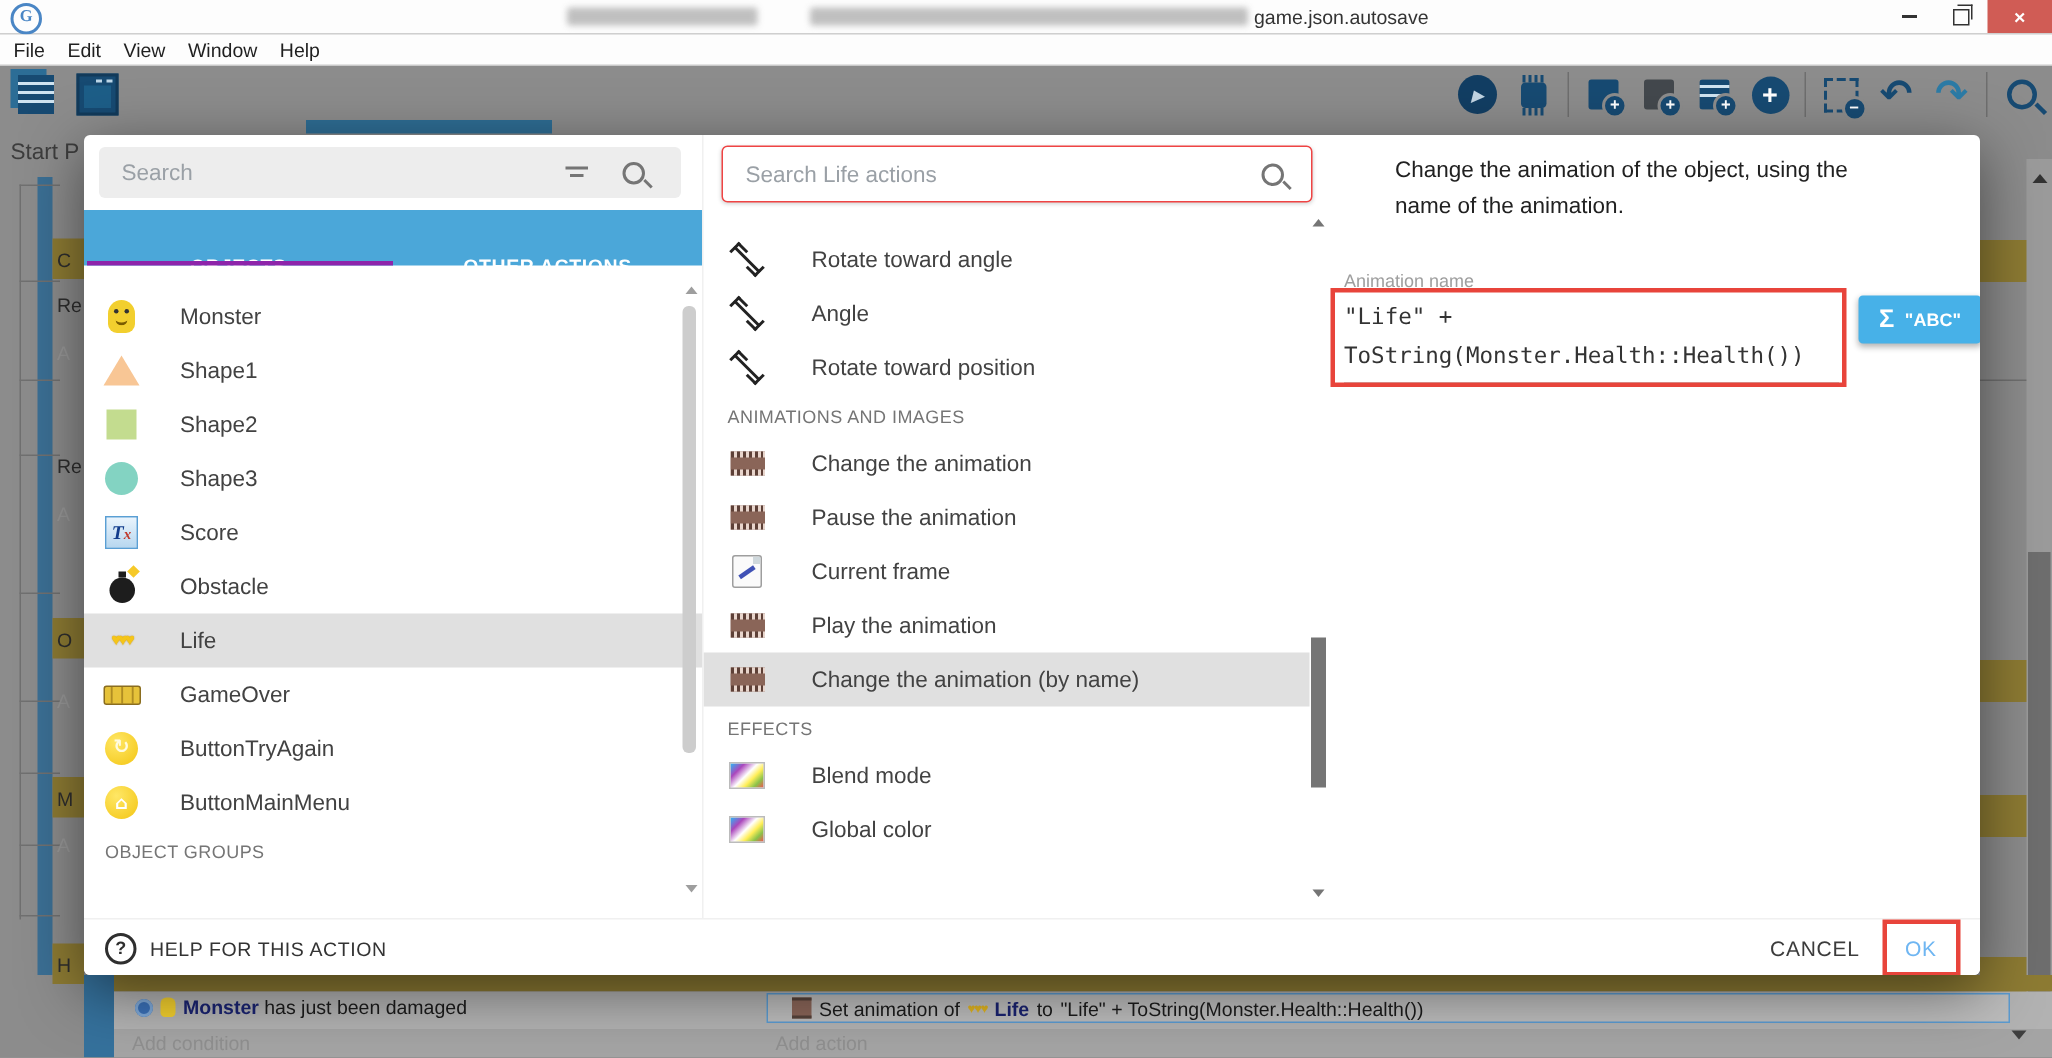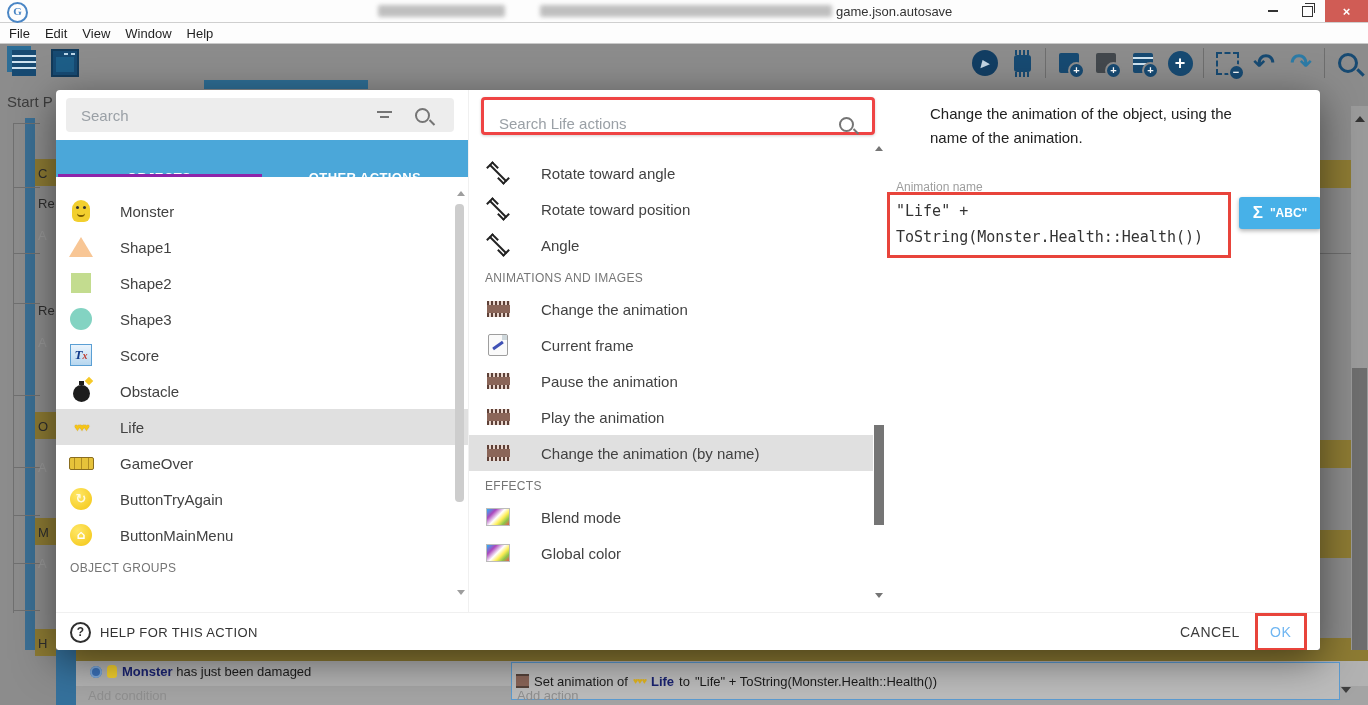--- a/index.html
+++ b/index.html
@@ -76,22 +76,22 @@
   
   .ev-olive{position:absolute;left:56px;top:650px;width:1312px;height:11px;background:#8d7b33;z-index:3;}
   .ev-blue{position:absolute;left:56px;top:650px;width:20px;height:55px;background:#35719c;z-index:4;}
   .ev-row1{position:absolute;left:76px;top:661px;width:1292px;height:25px;background:#b2b2b2;z-index:3;}
   .ev-row2{position:absolute;left:76px;top:686px;width:1292px;height:19px;background:#a4a4a4;z-index:3;}
   .ev-cond{position:absolute;left:90px;top:664px;display:flex;align-items:center;gap:5px;font-size:13px;color:#1b1b1b;z-index:4;}
   .cond-gear{width:12px;height:12px;border-radius:50%;background:#3b71b8;box-shadow:inset 0 0 0 2px #7fa9d8;}
   .mini-monster{width:10px;height:13px;background:#f2cf2e;border-radius:4px 4px 3px 3px;}
   .ev-bold{font-weight:bold;color:#1a2370;}
   .ev-addtext{position:absolute;font-size:13px;color:#8f8f8f;z-index:4;}
-  .ev-action{position:absolute;left:511px;top:662px;width:829px;height:38px;border:1px solid #5b9bd0;background:#bcbcbc;
-             display:flex;align-items:center;gap:5px;padding-left:4px;box-sizing:border-box;font-size:13px;color:#1b1b1b;z-index:4;}
+  .ev-action{position:absolute;left:511px;top:662px;width:829px;height:20px;border:1px solid #5b9bd0;background:#bcbcbc;
+             display:flex;align-items:center;gap:5px;padding-left:16px;box-sizing:border-box;font-size:13px;color:#1b1b1b;z-index:4;}
   .mini-film{width:13px;height:10px;background:#8a6558;border-top:2px solid #55423a;border-bottom:2px solid #55423a;}
   .mini-hearts{font-size:9px;color:#e0b420;letter-spacing:-1px;}
   .ev-down{position:absolute;left:1341px;top:687px;width:0;height:0;border-left:5px solid transparent;
            border-right:5px solid transparent;border-top:6px solid #3f3f3f;z-index:5;}
 
   
   .dialog{position:absolute;left:56px;top:90px;width:1264px;height:560px;background:#fff;border-radius:4px;
           box-shadow:0 10px 40px rgba(0,0,0,.5);z-index:10;overflow:hidden;}
 
   
@@ -112,22 +112,22 @@
   .obj-row.sel{background:#e0e0e0;}
   .obj-ic{width:26px;height:26px;display:flex;align-items:center;justify-content:center;}
   .obj-lbl{margin-left:26px;font-size:15px;color:#424242;}
   .groups-header{height:30px;padding:8px 0 0 14px;font-size:12px;color:#757575;letter-spacing:.3px;box-sizing:border-box;}
   .lp-sb-up{position:absolute;left:401px;top:101px;width:0;height:0;border-left:4px solid transparent;border-right:4px solid transparent;border-bottom:5px solid #9e9e9e;}
   .lp-sb-thumb{position:absolute;left:399px;top:114px;width:9px;height:298px;background:#cdcdcd;border-radius:4px;}
   .lp-sb-down{position:absolute;left:401px;top:500px;width:0;height:0;border-left:4px solid transparent;border-right:4px solid transparent;border-top:5px solid #9e9e9e;}
 
   
   .mp{position:absolute;left:412px;top:0;width:418px;height:522px;border-left:1px solid #f0f0f0;}
-  .mp-searchbox{position:absolute;left:12px;top:7px;width:394px;height:38px;background:#fff;border:3px solid #ef4444;
-                border-radius:4px;box-shadow:0 1px 3px rgba(0,0,0,.18);display:flex;align-items:flex-end;box-sizing:border-box;}
+  .mp-searchbox{position:absolute;left:12px;top:7px;width:394px;height:38px;background:#fff;border:1px solid #ef4444;
+                border-radius:4px;box-shadow:0 1px 3px rgba(0,0,0,.18);display:flex;align-items:center;box-sizing:border-box;}
   .mp-list{position:absolute;left:0;top:59px;width:418px;height:472px;overflow:hidden;padding-top:6px;box-sizing:border-box;}
   .act-row{height:36px;width:404px;display:flex;align-items:center;padding-left:16px;box-sizing:border-box;cursor:pointer;}
   .act-row.sel{background:#e0e0e0;}
   .act-ic{width:26px;height:26px;display:flex;align-items:center;justify-content:center;}
   .act-lbl{margin-left:30px;font-size:15px;color:#424242;}
   .act-header{height:28px;line-height:30px;padding-left:16px;font-size:12px;color:#757575;letter-spacing:.3px;}
   .mp-sb-up{position:absolute;left:406px;top:56px;width:0;height:0;border-left:4px solid transparent;border-right:4px solid transparent;border-bottom:5px solid #757575;}
   .mp-sb-thumb{position:absolute;left:405px;top:335px;width:10px;height:100px;background:#757575;}
   .mp-sb-down{position:absolute;left:406px;top:503px;width:0;height:0;border-left:4px solid transparent;border-right:4px solid transparent;border-top:5px solid #757575;}
 
@@ -412,48 +412,48 @@
               </span>
             </span>
             <span class="act-lbl">Rotate toward angle</span>
           </div>
           <div class="act-row">
             <span class="act-ic">
               <span class="rotate-icon">
                 <i></i>
               </span>
             </span>
-            <span class="act-lbl">Rotate toward position</span>
+            <span class="act-lbl">Angle</span>
           </div>
           <div class="act-row">
             <span class="act-ic">
               <span class="rotate-icon">
                 <i></i>
               </span>
             </span>
-            <span class="act-lbl">Angle</span>
+            <span class="act-lbl">Rotate toward position</span>
           </div>
           <div class="act-header">ANIMATIONS AND IMAGES</div>
           <div class="act-row">
             <span class="act-ic">
               <span class="film-icon"></span>
             </span>
             <span class="act-lbl">Change the animation</span>
           </div>
           <div class="act-row">
             <span class="act-ic">
+              <span class="film-icon"></span>
+            </span>
+            <span class="act-lbl">Pause the animation</span>
+          </div>
+          <div class="act-row">
+            <span class="act-ic">
               <span class="frame-icon"></span>
             </span>
             <span class="act-lbl">Current frame</span>
-          </div>
-          <div class="act-row">
-            <span class="act-ic">
-              <span class="film-icon"></span>
-            </span>
-            <span class="act-lbl">Pause the animation</span>
           </div>
           <div class="act-row">
             <span class="act-ic">
               <span class="film-icon"></span>
             </span>
             <span class="act-lbl">Play the animation</span>
           </div>
           <div class="act-row sel">
             <span class="act-ic">
               <span class="film-icon"></span>

